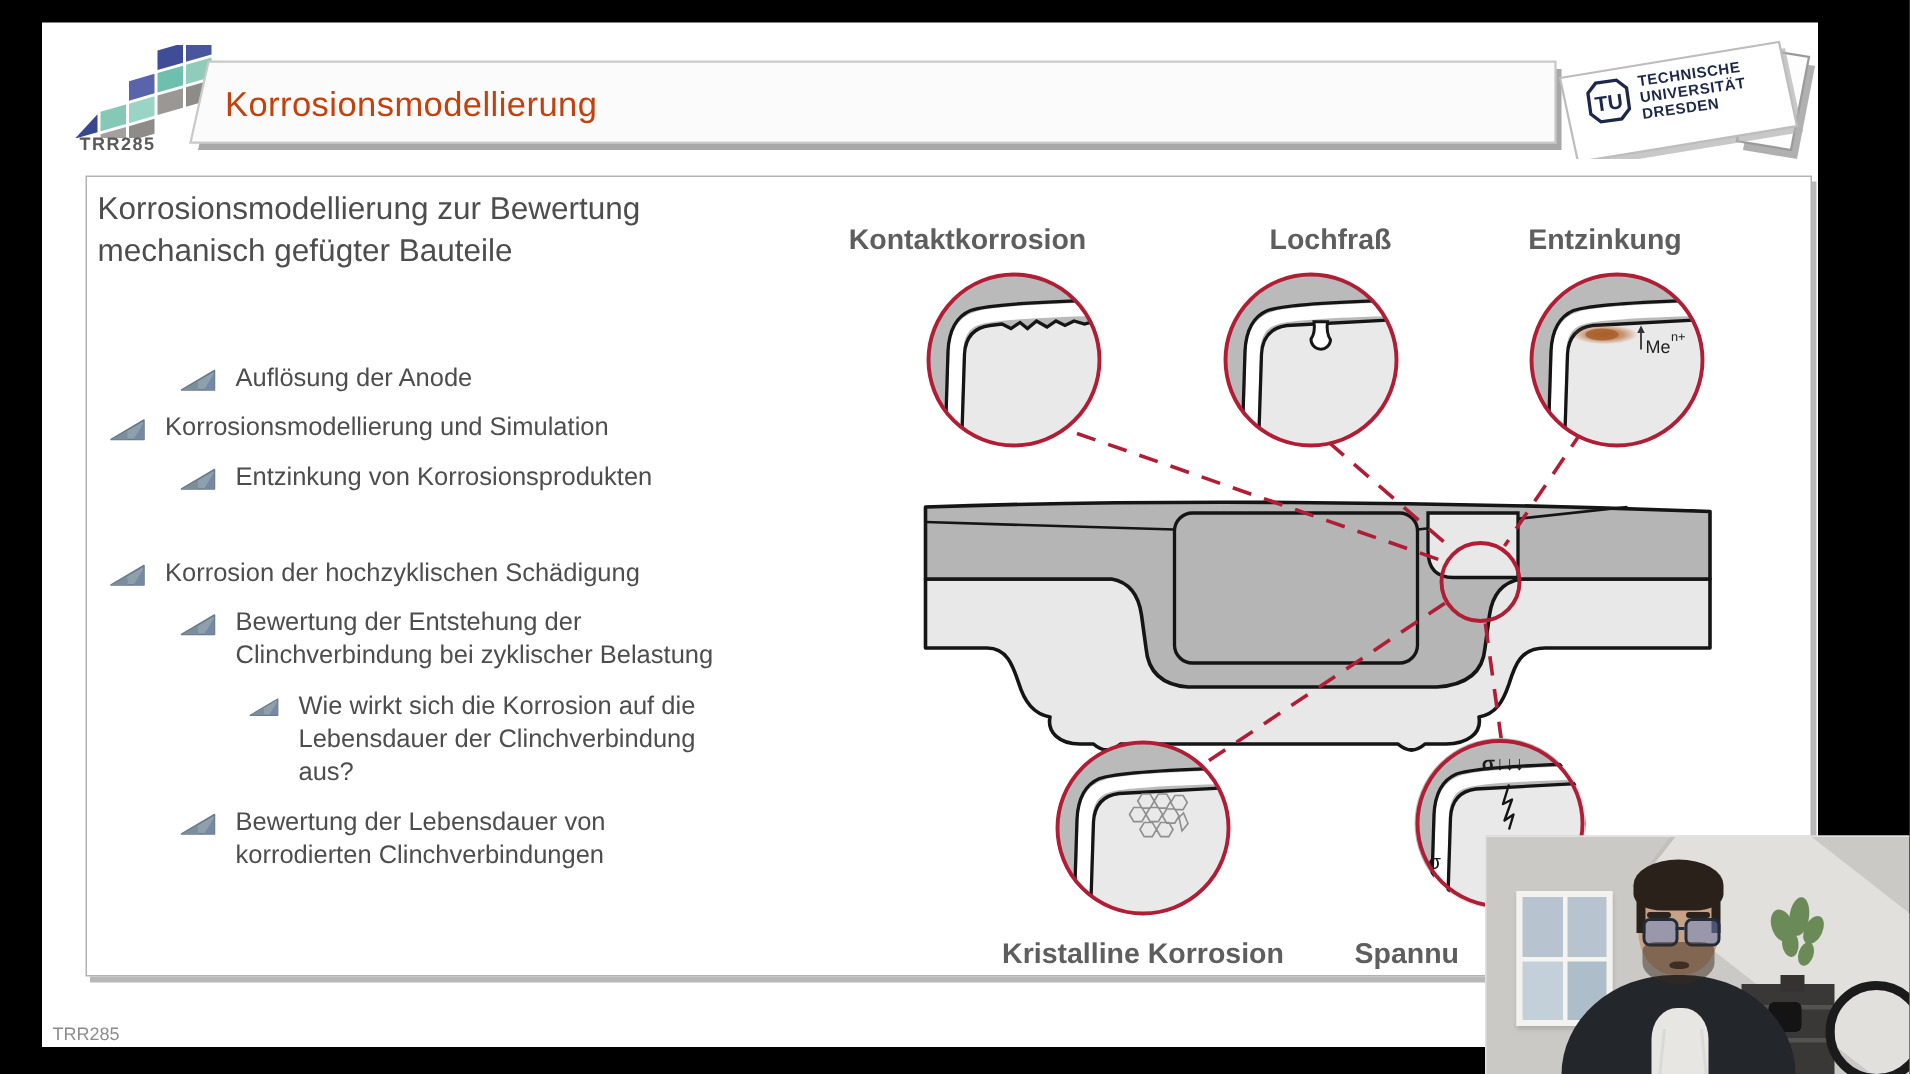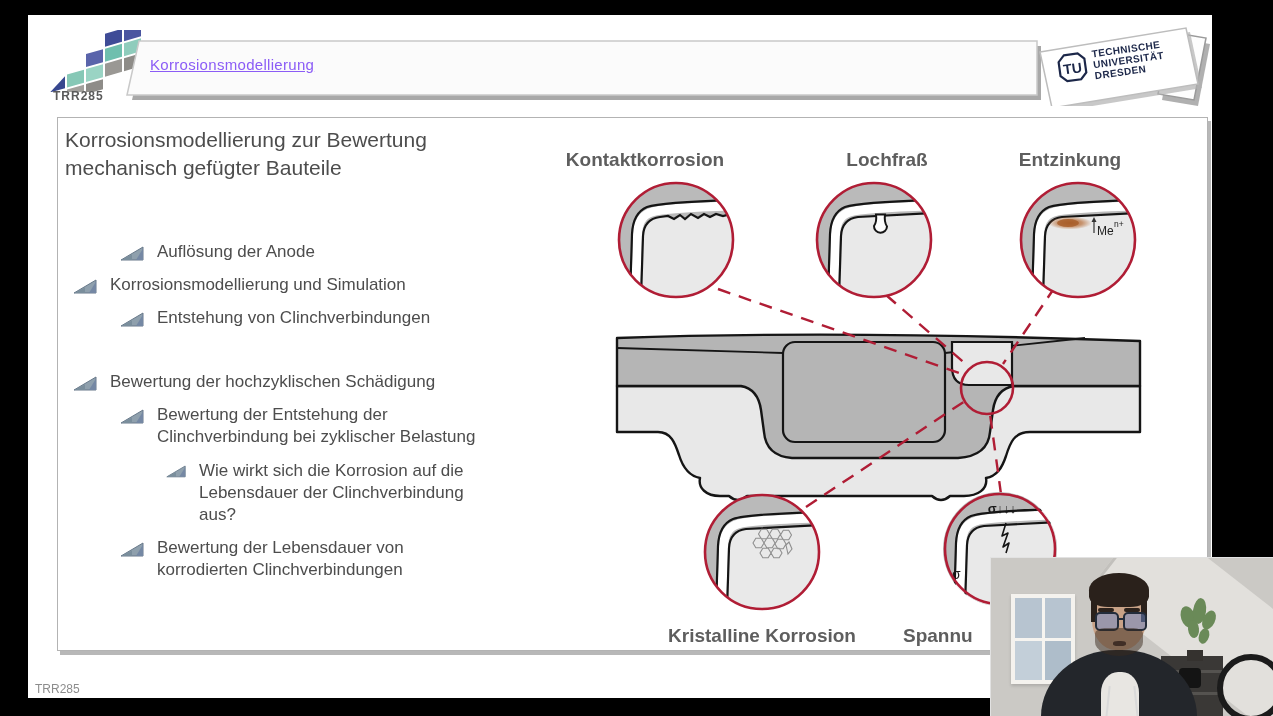--- a/index.html
+++ b/index.html
@@ -2,21 +2,21 @@
 <html><head>
 <meta charset="utf-8">
 <style>
   html,body{margin:0;padding:0;background:#000;}
   #stage{position:relative;width:1273px;height:716px;background:#000;overflow:hidden;
          font-family:"Liberation Sans",sans-serif;}
   .abs{position:absolute;}
   .slide-bg{left:28px;top:15px;width:1184px;height:683px;background:#ffffff;}
 
   
-  .banner-title{left:150px;top:56px;font-size:15px;color:#8b5cf6;letter-spacing:.3px;text-decoration:underline;}
+  .banner-title{left:150px;top:56px;font-size:23px;color:#c2410c;letter-spacing:.3px;}
   .trr-text{left:53px;top:89px;font-size:12px;font-weight:bold;color:#5a5a5a;letter-spacing:1px;}
   .footer-trr{left:35px;top:682px;font-size:12px;color:#8c8c8c;}
 
   
   .content-box{left:57px;top:117px;width:1149px;height:532px;border:1px solid #b3b3b3;
                box-shadow:3px 4px 0 rgba(125,125,125,.55);background:#fff;}
   .slide-heading{left:65px;top:126px;width:430px;font-size:21px;font-weight:normal;
                  color:#4d4d4d;line-height:1.33;}
 
   
@@ -135,29 +135,29 @@
         <polygon points="1,15 12,15 12,9.5" fill="#7a8e9c"></polygon>
       </svg>
       <span>Korrosionsmodellierung und Simulation</span>
     </div>
     <div class="bullet lvl2">
       <svg width="24" height="16" viewBox="0 0 24 16">
         <polygon points="1,15 23,15 23,2" fill="#8fa0ad" stroke="#68798a" stroke-width="1" stroke-linejoin="round"></polygon>
         <polygon points="16,15 23,15 23,3.5" fill="#7588a4"></polygon>
         <polygon points="1,15 12,15 12,9.5" fill="#7a8e9c"></polygon>
       </svg>
-      <span>Entstehung von Clinchverbindungen</span>
+      <span>Entzinkung von Korrosionsprodukten</span>
     </div>
     <div class="bullet lvl1 gap">
       <svg width="24" height="16" viewBox="0 0 24 16">
         <polygon points="1,15 23,15 23,2" fill="#8fa0ad" stroke="#68798a" stroke-width="1" stroke-linejoin="round"></polygon>
         <polygon points="16,15 23,15 23,3.5" fill="#7588a4"></polygon>
         <polygon points="1,15 12,15 12,9.5" fill="#7a8e9c"></polygon>
       </svg>
-      <span>Bewertung der hochzyklischen Schädigung</span>
+      <span>Korrosion der hochzyklischen Schädigung</span>
     </div>
     <div class="bullet lvl2">
       <svg width="24" height="16" viewBox="0 0 24 16">
         <polygon points="1,15 23,15 23,2" fill="#8fa0ad" stroke="#68798a" stroke-width="1" stroke-linejoin="round"></polygon>
         <polygon points="16,15 23,15 23,3.5" fill="#7588a4"></polygon>
         <polygon points="1,15 12,15 12,9.5" fill="#7a8e9c"></polygon>
       </svg>
       <span>Bewertung der Entstehung der
 Clinchverbindung bei zyklischer Belastung</span>
     </div>

